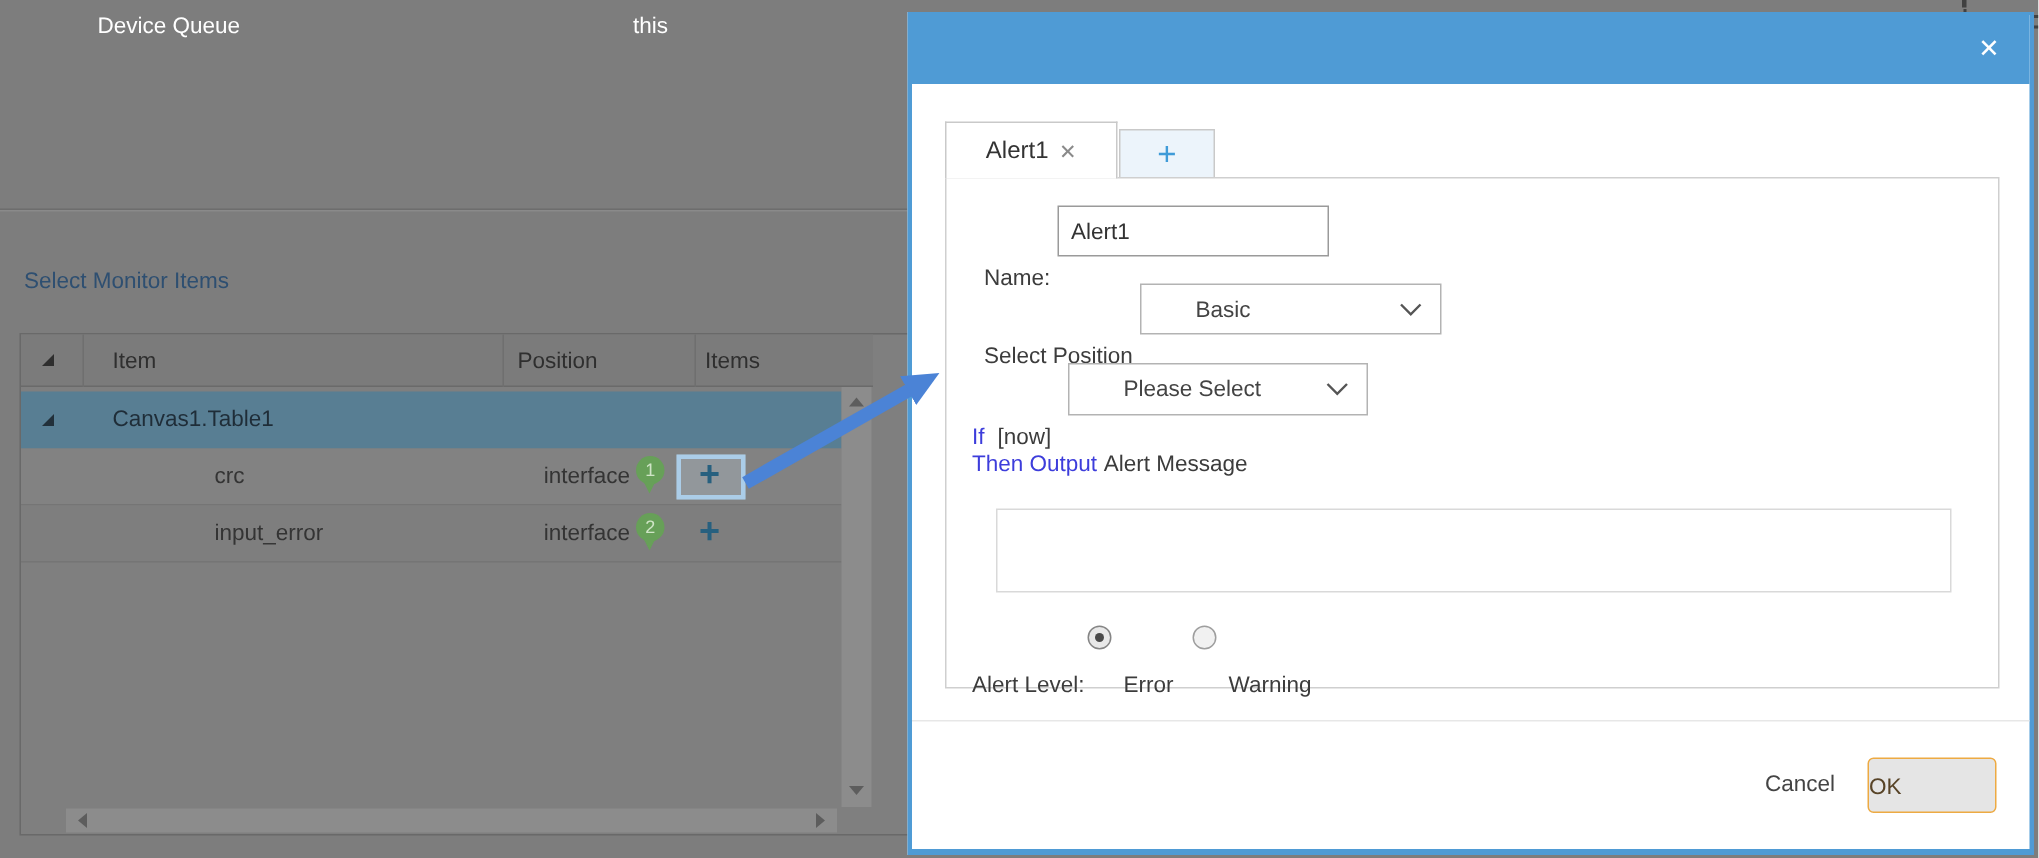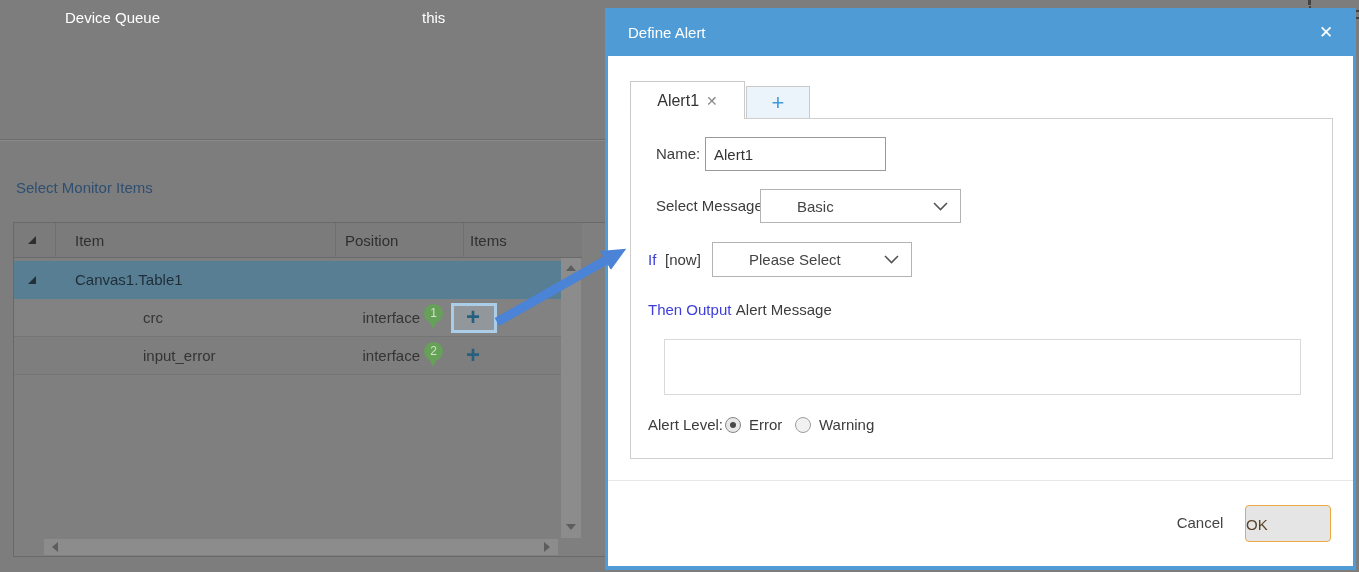--- a/index.html
+++ b/index.html
@@ -50,21 +50,21 @@
 
   .tab-active { left:22px; top:71px; width:115px; height:38px; background:#fff; z-index:4;
       border:1px solid #c9c9c9; border-bottom:none; display:flex; align-items:center; justify-content:center; gap:7px;
       font-size:16px; color:#333; cursor:pointer; }
   .tab-x { color:#8a8a8a; font-size:14px; }
   .tab-add { left:138px; top:76px; width:64px; height:32px; background:#ecf4fb; z-index:2;
       border:1px solid #c9c9c9; border-bottom:none; display:flex; align-items:center; justify-content:center;
       font-size:22px; color:#3f9bd8; cursor:pointer; }
   .tab-panel { left:22px; top:108px; width:703px; height:341px; border:1px solid #cfcfcf; background:#fff; z-index:1; }
 
-  .fld-label { font-size:15px; color:#3c3c3c; }
+  .fld-label { font-size:15px; color:#3c3c3c;margin-top:32px; }
   .blue-kw { color:#3d3ddb; }
   .name-input { left:74px; top:18px; width:181px; height:34px; border:1px solid #9a9a9a; background:#fff;
       font-family:"Liberation Sans",sans-serif; font-size:15px; color:#333; padding:0 8px; }
   .dropdown { height:34px; border:1px solid #b3b3b3; background:#fff; display:flex; align-items:center;
       font-size:15px; color:#444; cursor:pointer; }
   .dd-text { flex:1; padding-left:36px; }
   .dd-chev { margin-right:12px; }
   .msg-area { left:33px; top:220px; width:637px; height:56px; border:1px solid #d9d9d9; background:#fff;
       font-family:"Liberation Sans",sans-serif; font-size:14px; color:#333; resize:none; padding:6px 8px; }
   .radio { width:16px; height:16px; border-radius:50%; border:1px solid #9e9e9e; background:#f1f1f1; position:absolute; cursor:pointer; }
@@ -130,37 +130,36 @@
       <div class="abs tri-down" style="left:5px;top:266px;"></div>
     </div>
     <div class="abs hsb">
       <div class="abs tri-left" style="left:8px;top:3px;"></div>
       <div class="abs tri-right" style="left:500px;top:3px;"></div>
     </div>
   </div>
 
   <div class="abs dialog">
     <div class="abs dlg-header">
-      <span class="abs dlg-title">Define Alert</span>
       <span class="abs dlg-close">✕</span>
     </div>
 
     <div class="abs tab-active">
       <span>Alert1</span>
       <span class="tab-x">✕</span>
     </div>
     <div class="abs tab-add">
       <span>+</span>
     </div>
 
     <div class="abs tab-panel">
       <span class="abs fld-label" style="left:25px;top:18px;line-height:34px;">Name:</span>
       <input class="abs name-input" value="Alert1" style="">
 
-      <span class="abs fld-label" style="left:25px;top:70px;line-height:34px;">Select Message</span>
+      <span class="abs fld-label" style="left:25px;top:70px;line-height:34px;">Select Position</span>
       <div class="abs dropdown" style="left:129px;top:70px;width:201px;">
         <span class="dd-text">Basic</span>
         <svg class="dd-chev" width="15" height="9">
             <polyline points="1,1 7.5,7.5 14,1" fill="none" stroke="#555" stroke-width="1.6"></polyline>
           </svg>
       </div>
 
       <span class="abs fld-label blue-kw" style="left:17px;top:123px;line-height:35px;">If</span>
       <span class="abs fld-label" style="left:34px;top:123px;line-height:35px;">[now]</span>
       <div class="abs dropdown" style="left:81px;top:123px;width:200px;height:35px;">

